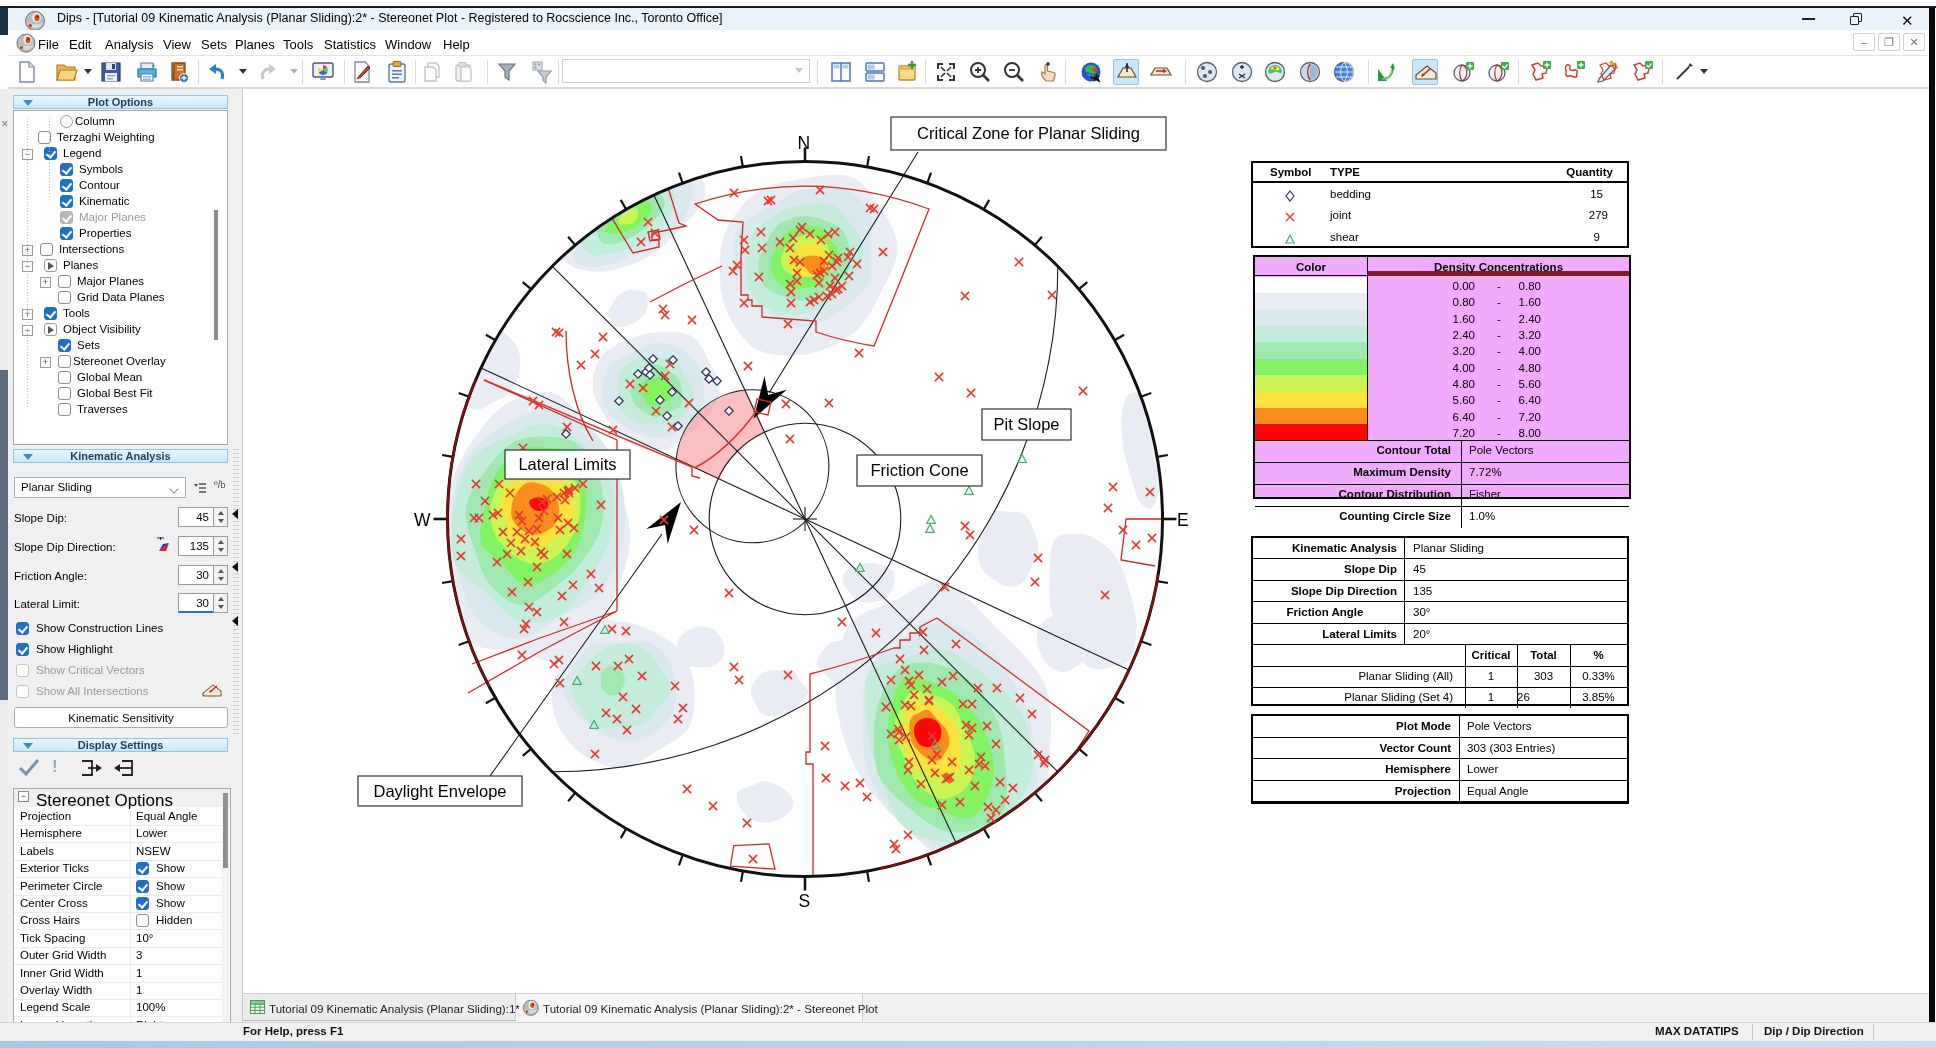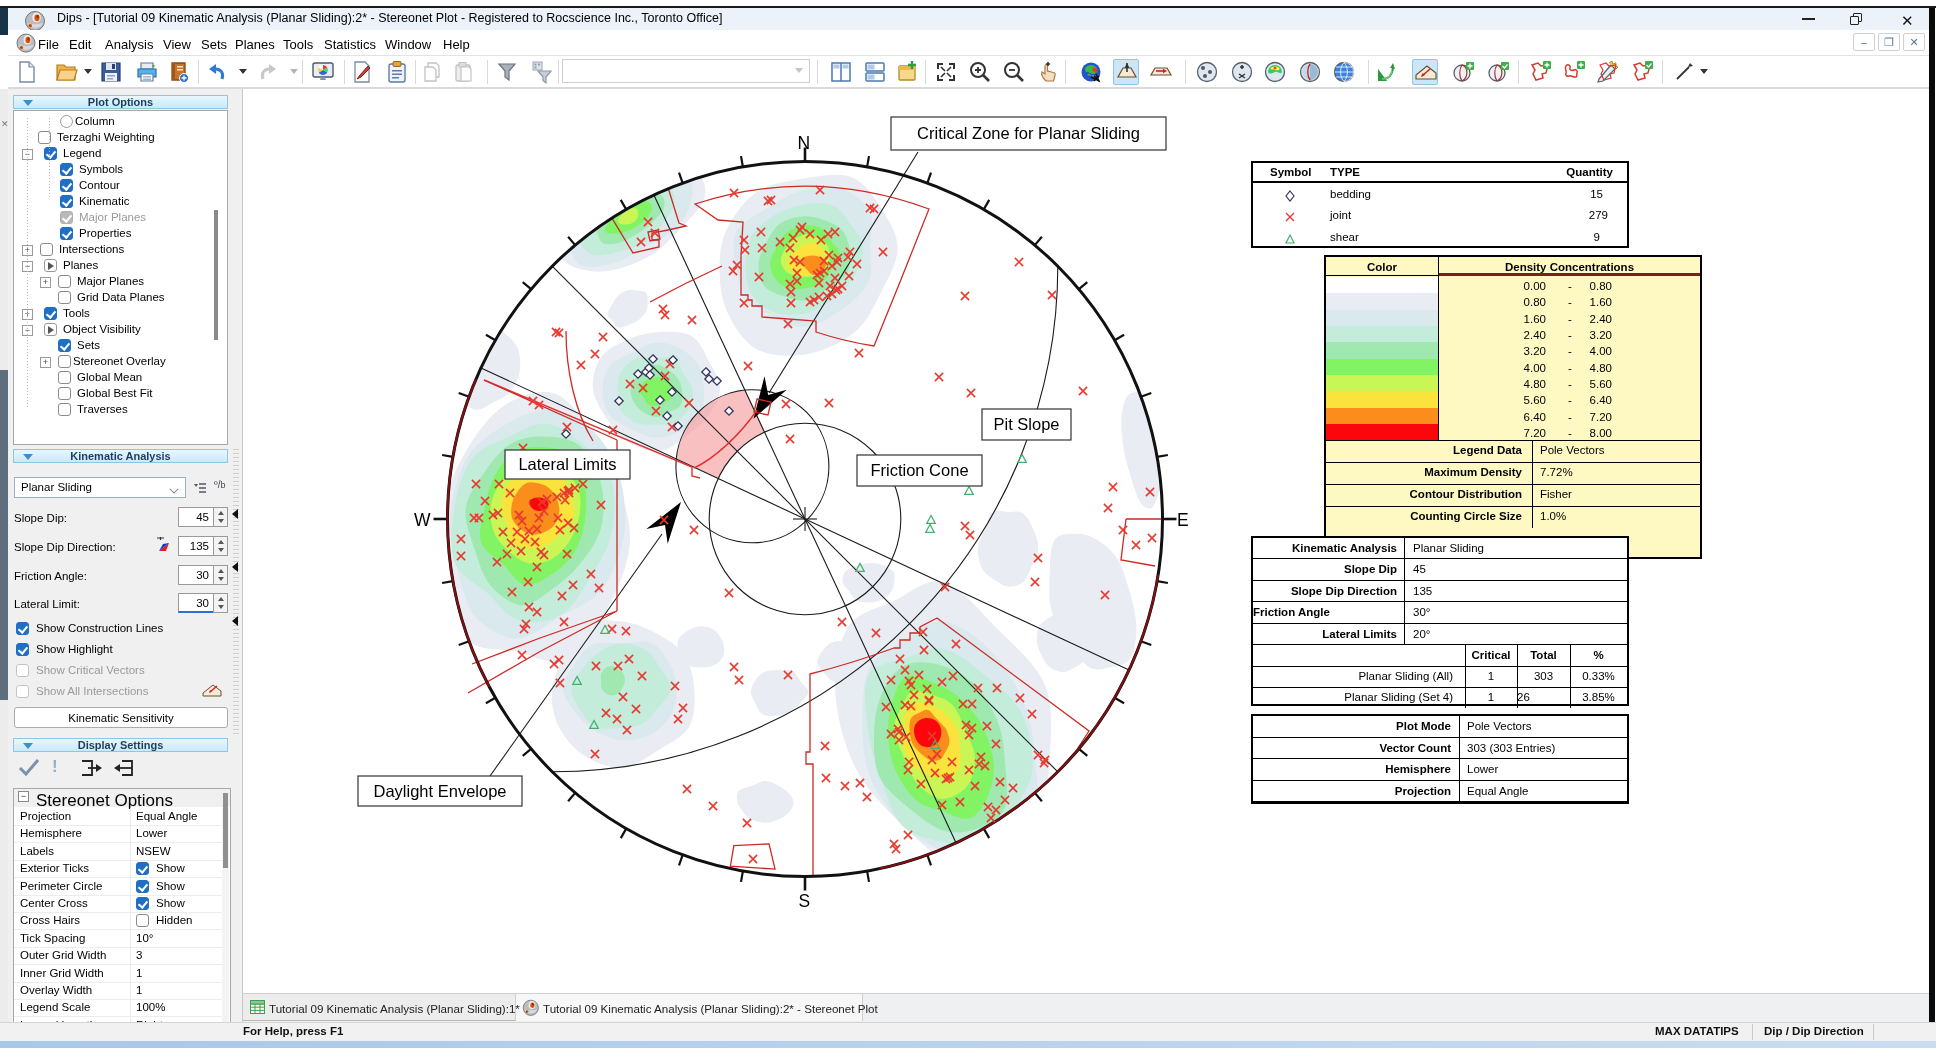--- a/index.html
+++ b/index.html
@@ -928,23 +928,23 @@
       <path d="M3,24 L11,32 M11,24 L3,32" stroke="#e8392f" stroke-width="1.3"></path>
       <path d="M7,46 L11,54 L3,54 Z" fill="none" stroke="#43b06c" stroke-width="1.2"></path>
     </svg>
 <div class="abs" style="left:77px;top:25px;font-size:11.5px">bedding</div>
     <div class="abs" style="right:24px;top:25px;font-size:11.5px">15</div>
 <div class="abs" style="left:77px;top:46px;font-size:11.5px">joint</div>
     <div class="abs" style="right:19px;top:46px;font-size:11.5px">279</div>
 <div class="abs" style="left:77px;top:68px;font-size:11.5px">shear</div>
     <div class="abs" style="right:27px;top:68px;font-size:11.5px">9</div>
   </div>
-<div class="abs" style="left:1324px;top:255px;width:378px;height:304px;border:2px solid #000;background:#fef9c3">
+<div class="abs" style="left:1253px;top:255px;width:378px;height:244px;border:2px solid #000;background:#f0abfc">
     <div class="abs" style="left:0;top:0;width:113px;height:19px;border-right:1px solid #000;border-bottom:1px solid #000;text-align:center"><b style="font-size:11.5px;line-height:19px">Color</b></div>
-    <div class="abs" style="left:113px;top:0;width:261px;height:19px;border-bottom:3px solid #7f1d1d;text-align:center"><b style="font-size:11.5px;line-height:19px">Density Concentrations</b></div>
+    <div class="abs" style="left:113px;top:0;width:261px;height:19px;border-bottom:5px solid #7f1d1d;text-align:center"><b style="font-size:11.5px;line-height:19px">Density Concentrations</b></div>
     <div class="abs" style="left:0;top:20px;width:112px;height:16.35px;background:#ffffff"></div>
     <div class="abs" style="left:0;top:36.35px;width:112px;height:16.35px;background:#e9edf3"></div>
     <div class="abs" style="left:0;top:52.7px;width:112px;height:16.35px;background:#d9e9ee"></div>
     <div class="abs" style="left:0;top:69.05000000000001px;width:112px;height:16.35px;background:#c3ecdb"></div>
     <div class="abs" style="left:0;top:85.4px;width:112px;height:16.35px;background:#9fe8b0"></div>
     <div class="abs" style="left:0;top:101.75px;width:112px;height:16.35px;background:#82f464"></div>
     <div class="abs" style="left:0;top:118.1px;width:112px;height:16.35px;background:#c9f654"></div>
     <div class="abs" style="left:0;top:134.45px;width:112px;height:16.35px;background:#fbe33d"></div>
     <div class="abs" style="left:0;top:150.79999999999998px;width:112px;height:16.35px;background:#fb8d1d"></div>
     <div class="abs" style="left:0;top:167.14999999999998px;width:112px;height:16.35px;background:#fb070b"></div>
@@ -973,21 +973,21 @@
     <div class="abs" style="left:175px;top:137.45px;width:45px;text-align:right;font-size:11.5px">5.60</div>
     <div class="abs" style="left:242px;top:137.45px;font-size:11.5px">-</div>
     <div class="abs" style="left:241px;top:137.45px;width:45px;text-align:right;font-size:11.5px">6.40</div>
     <div class="abs" style="left:175px;top:153.79999999999998px;width:45px;text-align:right;font-size:11.5px">6.40</div>
     <div class="abs" style="left:242px;top:153.79999999999998px;font-size:11.5px">-</div>
     <div class="abs" style="left:241px;top:153.79999999999998px;width:45px;text-align:right;font-size:11.5px">7.20</div>
     <div class="abs" style="left:175px;top:170.14999999999998px;width:45px;text-align:right;font-size:11.5px">7.20</div>
     <div class="abs" style="left:242px;top:170.14999999999998px;font-size:11.5px">-</div>
     <div class="abs" style="left:241px;top:170.14999999999998px;width:45px;text-align:right;font-size:11.5px">8.00</div>
     <div class="abs" style="left:0;top:183px;width:374px;height:22px;border-top:1px solid #000"></div>
-    <div class="abs" style="left:0;top:187px;width:196px;text-align:right;font-weight:bold;font-size:11.5px">Legend Data</div>
+    <div class="abs" style="left:0;top:187px;width:196px;text-align:right;font-weight:bold;font-size:11.5px">Contour Total</div>
     <div class="abs" style="left:214px;top:187px;font-size:11.5px">Pole Vectors</div>
     <div class="abs" style="left:0;top:205px;width:374px;height:22px;border-top:1px solid #000"></div>
     <div class="abs" style="left:0;top:209px;width:196px;text-align:right;font-weight:bold;font-size:11.5px">Maximum Density</div>
     <div class="abs" style="left:214px;top:209px;font-size:11.5px">7.72%</div>
     <div class="abs" style="left:0;top:227px;width:374px;height:22px;border-top:1px solid #000"></div>
     <div class="abs" style="left:0;top:231px;width:196px;text-align:right;font-weight:bold;font-size:11.5px">Contour Distribution</div>
     <div class="abs" style="left:214px;top:231px;font-size:11.5px">Fisher</div>
     <div class="abs" style="left:0;top:249px;width:374px;height:22px;border-top:1px solid #000"></div>
     <div class="abs" style="left:0;top:253px;width:196px;text-align:right;font-weight:bold;font-size:11.5px">Counting Circle Size</div>
     <div class="abs" style="left:214px;top:253px;font-size:11.5px">1.0%</div>
@@ -997,21 +997,21 @@
     <div class="abs" style="left:0;top:0px;width:374px;height:21.4px;border-bottom:1px solid #000"></div>
     <div class="abs" style="left:0;top:4px;width:144px;text-align:right;font-weight:bold;font-size:11.5px">Kinematic Analysis</div>
     <div class="abs" style="left:160px;top:4px;font-size:11.5px">Planar Sliding</div>
     <div class="abs" style="left:0;top:21.4px;width:374px;height:21.4px;border-bottom:1px solid #000"></div>
     <div class="abs" style="left:0;top:25.4px;width:144px;text-align:right;font-weight:bold;font-size:11.5px">Slope Dip</div>
     <div class="abs" style="left:160px;top:25.4px;font-size:11.5px">45</div>
     <div class="abs" style="left:0;top:42.8px;width:374px;height:21.4px;border-bottom:1px solid #000"></div>
     <div class="abs" style="left:0;top:46.8px;width:144px;text-align:right;font-weight:bold;font-size:11.5px">Slope Dip Direction</div>
     <div class="abs" style="left:160px;top:46.8px;font-size:11.5px">135</div>
     <div class="abs" style="left:0;top:64.19999999999999px;width:374px;height:21.4px;border-bottom:1px solid #000"></div>
-    <div class="abs" style="left:0;top:68.19999999999999px;width:144px;text-align:left;font-weight:bold;font-size:11.5px">Friction Angle</div>
+    <div class="abs" style="left:0;top:68.19999999999999px;width:144px;text-align:center;font-weight:bold;font-size:11.5px">Friction Angle</div>
     <div class="abs" style="left:160px;top:68.19999999999999px;font-size:11.5px">30°</div>
     <div class="abs" style="left:0;top:85.6px;width:374px;height:21.4px;border-bottom:1px solid #000"></div>
     <div class="abs" style="left:0;top:89.6px;width:144px;text-align:right;font-weight:bold;font-size:11.5px">Lateral Limits</div>
     <div class="abs" style="left:160px;top:89.6px;font-size:11.5px">20°</div>
     <div class="abs" style="left:151px;top:0px;width:1px;height:107px;background:#000"></div>
     <div class="abs" style="left:212px;top:111px;width:52px;text-align:center;font-weight:bold;font-size:11.5px">Critical</div>
     <div class="abs" style="left:264px;top:111px;width:53px;text-align:center;font-weight:bold;font-size:11.5px">Total</div>
     <div class="abs" style="left:317px;top:111px;width:57px;text-align:center;font-weight:bold;font-size:11.5px">%</div>
     <div class="abs" style="left:0;top:128px;width:374px;height:21px;border-top:1px solid #000"></div>
     <div class="abs" style="left:0;top:132px;width:200px;text-align:right;font-size:11.5px">Planar Sliding (All)</div>

